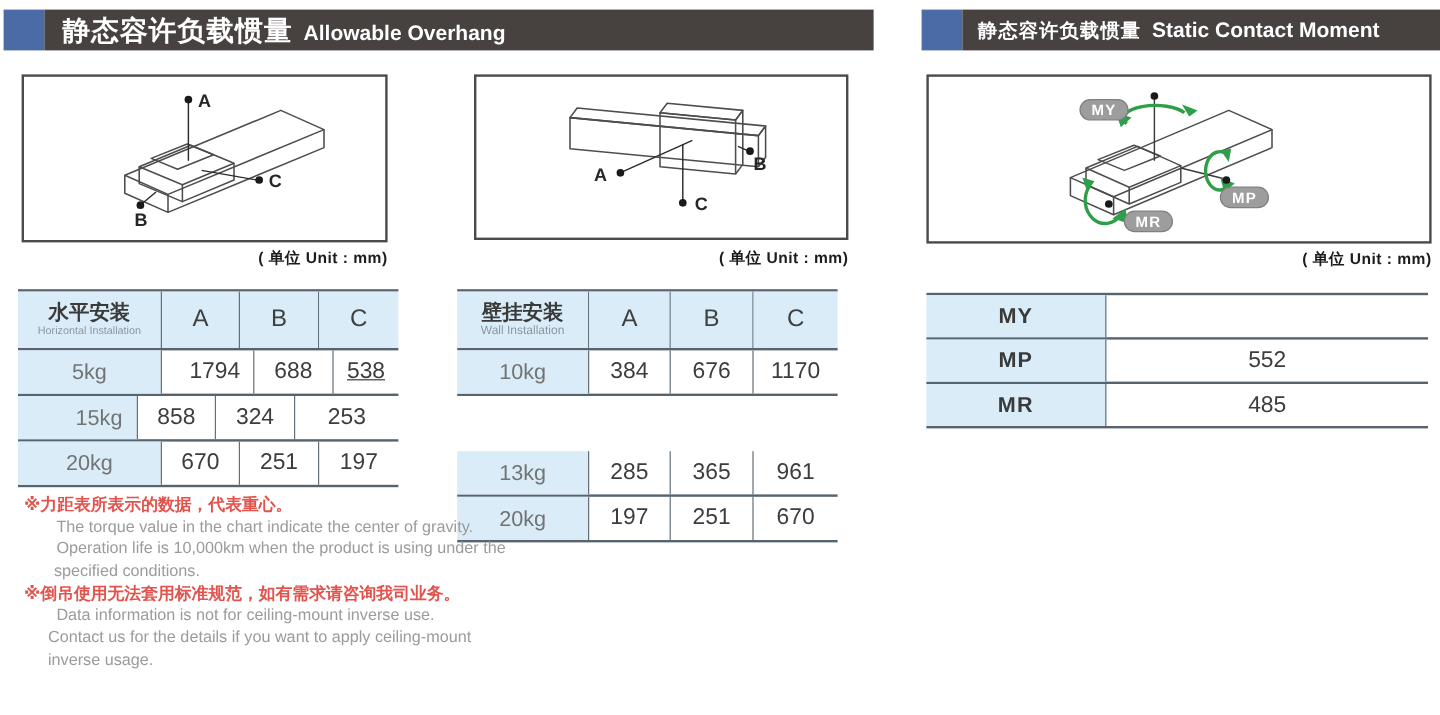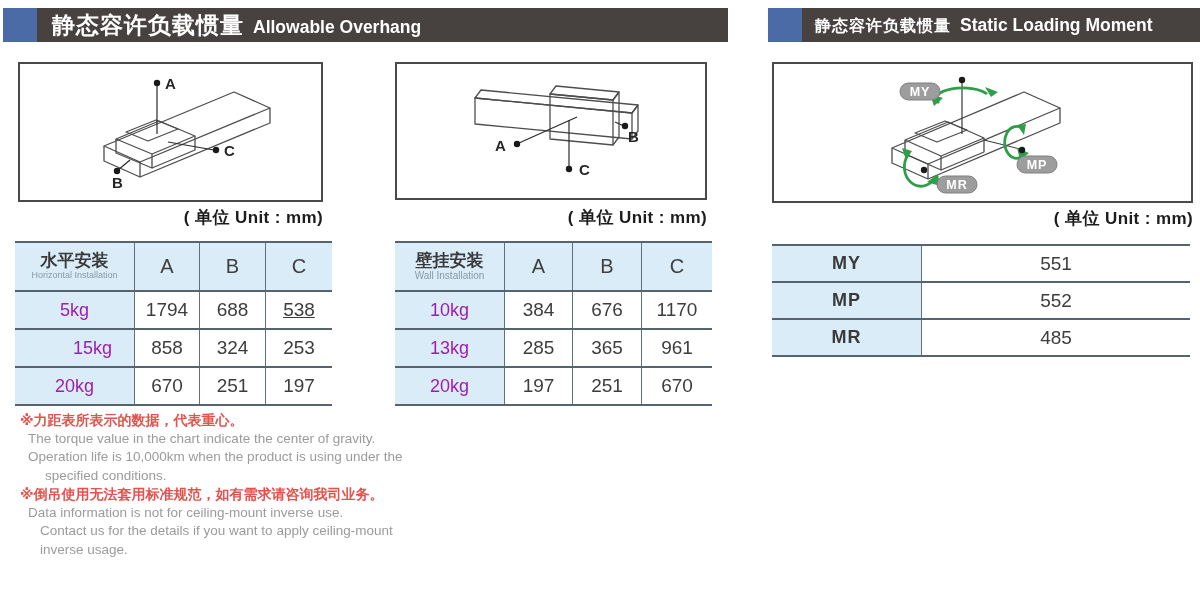--- a/index.html
+++ b/index.html
@@ -20,39 +20,39 @@
 
   
   .accent-sq{position:absolute;width:34px;height:34px;background:var(--accent);}
   .hbar{position:absolute;height:34px;background:var(--bar);display:flex;align-items:baseline;
         color:#fff;white-space:nowrap;overflow:hidden;}
   .hbar .zh{font-size:23px;font-weight:bold;letter-spacing:1px;line-height:34px;}
   .hbar .en{font-size:17.5px;font-weight:600;margin-left:9px;line-height:34px;}
 
   
   .dbox{position:absolute;background:#fff;border:2px solid #4a4a4a;}
-  .unit{position:absolute;font-size:17px;font-weight:600;color:#1c1c1c;text-align:right;letter-spacing:0.4px;}
+  .unit{position:absolute;font-size:13px;font-weight:600;color:#1c1c1c;text-align:right;letter-spacing:0.4px;}
 
   
   .dtable{position:absolute;border-top:2px solid var(--bd);}
   .trow{display:flex;border-bottom:2px solid var(--bd);}
   .tc{display:flex;align-items:center;justify-content:center;box-sizing:border-box;}
   .vb{border-right:1px solid #64707a;}
   .blue{background:var(--cellblue);}
   .hdr-zh{font-size:17px;font-weight:bold;color:#3a3a3a;line-height:18px;}
   .hdr-en{font-size:9px;color:#8b98a3;line-height:11px;}
   .colhead{font-size:20px;color:#404040;}
-  .loadlbl{font-size:18px;color:#a21caf;}
+  .loadlbl{font-size:18px;color:#737373;}
   .val{font-size:19px;color:#3d3d3d;}
   .mlabel{font-size:18px;font-weight:bold;letter-spacing:1px;color:#3a3a3a;}
 
   
   #notes{position:absolute;left:20px;top:411px;width:470px;}
   .note-zh{font-size:14px;font-weight:bold;color:var(--red);line-height:18.5px;height:18.5px;white-space:nowrap;}
-  .note-en{font-size:13.5px;color:var(--gray);line-height:18.5px;height:18.5px;margin-left:8px;white-space:nowrap;}
+  .note-en{font-size:13.5px;color:var(--gray);line-height:18.5px;height:18.5px;margin-left:27px;white-space:nowrap;}
   .ind25{margin-left:25px;}
   .ind20{margin-left:20px;}
 
   svg text.ptlbl{font-size:15px;font-weight:bold;fill:#262626;font-family:"Liberation Sans","DejaVu Sans",sans-serif;}
   svg text.badge-t{font-size:12.5px;font-weight:bold;fill:#fff;letter-spacing:1px;
                    font-family:"Liberation Sans","DejaVu Sans",sans-serif;}
 </style>
 </head>
 <body>
 
@@ -60,21 +60,21 @@
 
   <div class="accent-sq" style="left:3px;top:8px;"></div>
   <div class="hbar" style="left:37px;top:8px;width:676px;padding-left:15px;">
     <span class="zh">静态容许负载惯量</span>
     <span class="en">Allowable Overhang</span>
   </div>
 
   <div class="accent-sq" style="left:768px;top:8px;"></div>
   <div class="hbar" style="left:802px;top:8px;width:398px;padding-left:13px;">
     <span class="zh" style="font-size:16px;">静态容许负载惯量</span>
-    <span class="en">Static Loading Moment</span>
+    <span class="en">Static Contact Moment</span>
   </div>
 
   <div class="dbox" style="left:18px;top:62px;width:301px;height:136px;">
     <svg width="301" height="136" viewBox="0 0 301 136">
       <g stroke="#4d4d4d" stroke-width="1.3" fill="none" stroke-linejoin="round">
         <polygon points="84,82 214,28 250,44 120,98"></polygon>
         <polyline points="84,82 84,97 120,113 120,98"></polyline>
         <polyline points="120,113 250,59 250,44"></polyline>
         <polygon points="96,75 139,57 175,72 132,90"></polygon>
         <polyline points="96,75 96,89 132,104 132,90"></polyline>
@@ -177,72 +177,71 @@
       <div class="tc blue vb" style="width:120px;flex-direction:column;">
         <div class="hdr-zh">水平安装</div>
         <div class="hdr-en">Horizontal Installation</div>
       </div>
       <div class="tc blue vb colhead" style="width:65px;">A</div>
       <div class="tc blue vb colhead" style="width:66px;">B</div>
       <div class="tc blue colhead" style="flex:1;">C</div>
     </div>
     <div class="trow" style="height:36px;">
       <div class="tc blue vb loadlbl" style="width:120px;">5kg</div>
-      <div class="tc vb val" style="width:65px;">1794</div>
+      <div class="tc vb val" style="width:65px;margin-left:12px;">1794</div>
       <div class="tc vb val" style="width:66px;">688</div>
       <div class="tc val" style="flex:1;text-decoration:underline;">538</div>
     </div>
     <div class="trow" style="height:36px;">
-      <div class="tc blue vb loadlbl" style="width:120px;padding-left:36px;">15kg</div>
+      <div class="tc blue vb loadlbl" style="width:100px;padding-left:36px;">15kg</div>
       <div class="tc vb val" style="width:65px;">858</div>
       <div class="tc vb val" style="width:66px;">324</div>
       <div class="tc val" style="flex:1;">253</div>
     </div>
     <div class="trow" style="height:36px;">
       <div class="tc blue vb loadlbl" style="width:120px;">20kg</div>
       <div class="tc vb val" style="width:65px;">670</div>
       <div class="tc vb val" style="width:66px;">251</div>
       <div class="tc val" style="flex:1;">197</div>
     </div>
   </div>
 
-  <div class="dtable" style="left:395px;top:241px;width:317px;">
+  <div class="dtable" style="left:381px;top:241px;width:317px;">
     <div class="trow" style="height:47px;">
       <div class="tc blue vb" style="width:110px;flex-direction:column;">
         <div class="hdr-zh">壁挂安装</div>
         <div class="hdr-en" style="font-size:10px;">Wall Installation</div>
       </div>
       <div class="tc blue vb colhead" style="width:68px;">A</div>
       <div class="tc blue vb colhead" style="width:69px;">B</div>
       <div class="tc blue colhead" style="flex:1;">C</div>
     </div>
     <div class="trow" style="height:36px;">
       <div class="tc blue vb loadlbl" style="width:110px;">10kg</div>
       <div class="tc vb val" style="width:68px;">384</div>
       <div class="tc vb val" style="width:69px;">676</div>
       <div class="tc val" style="flex:1;">1170</div>
     </div>
-    <div class="trow" style="height:36px;">
+    <div class="trow" style="height:36px;margin-top:46px;">
       <div class="tc blue vb loadlbl" style="width:110px;">13kg</div>
       <div class="tc vb val" style="width:68px;">285</div>
       <div class="tc vb val" style="width:69px;">365</div>
       <div class="tc val" style="flex:1;">961</div>
     </div>
     <div class="trow" style="height:36px;">
       <div class="tc blue vb loadlbl" style="width:110px;">20kg</div>
       <div class="tc vb val" style="width:68px;">197</div>
       <div class="tc vb val" style="width:69px;">251</div>
       <div class="tc val" style="flex:1;">670</div>
     </div>
   </div>
 
   <div class="dtable" style="left:772px;top:244px;width:418px;">
     <div class="trow" style="height:35px;">
       <div class="tc blue vb mlabel" style="width:150px;">MY</div>
-      <div class="tc val" style="flex:1;">551</div>
     </div>
     <div class="trow" style="height:35px;">
       <div class="tc blue vb mlabel" style="width:150px;">MP</div>
       <div class="tc val" style="flex:1;">552</div>
     </div>
     <div class="trow" style="height:35px;">
       <div class="tc blue vb mlabel" style="width:150px;">MR</div>
       <div class="tc val" style="flex:1;">485</div>
     </div>
   </div>

